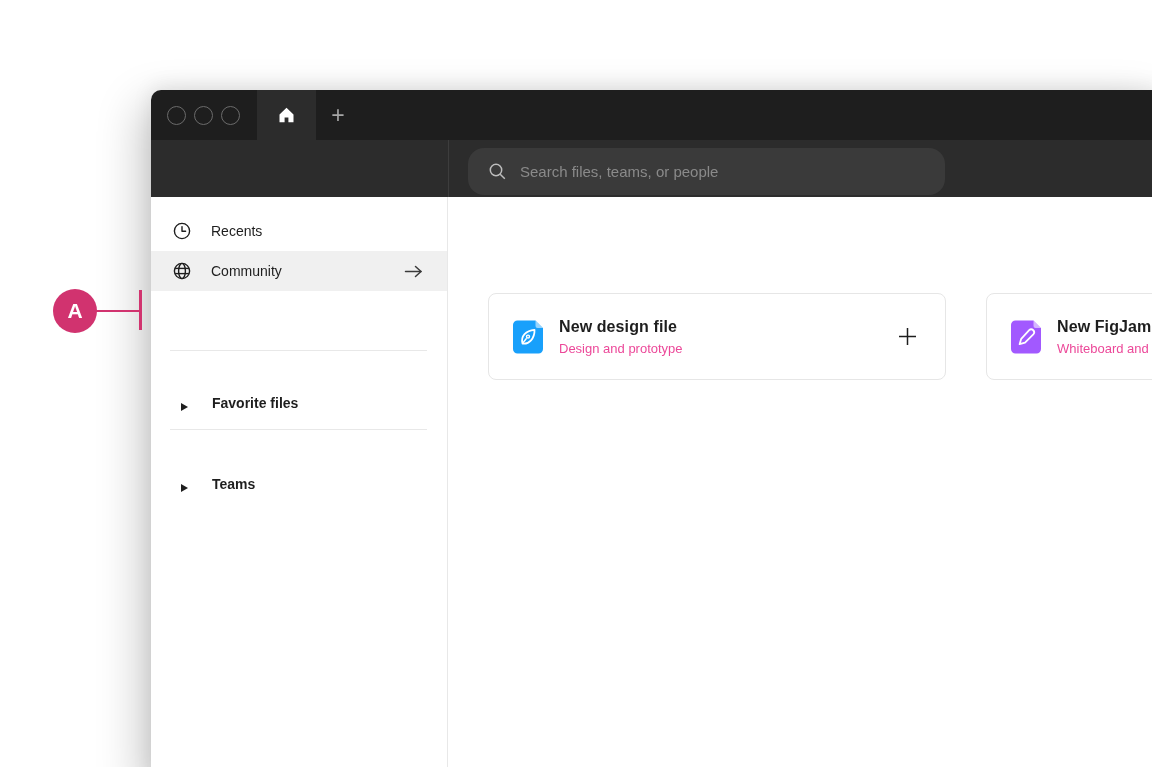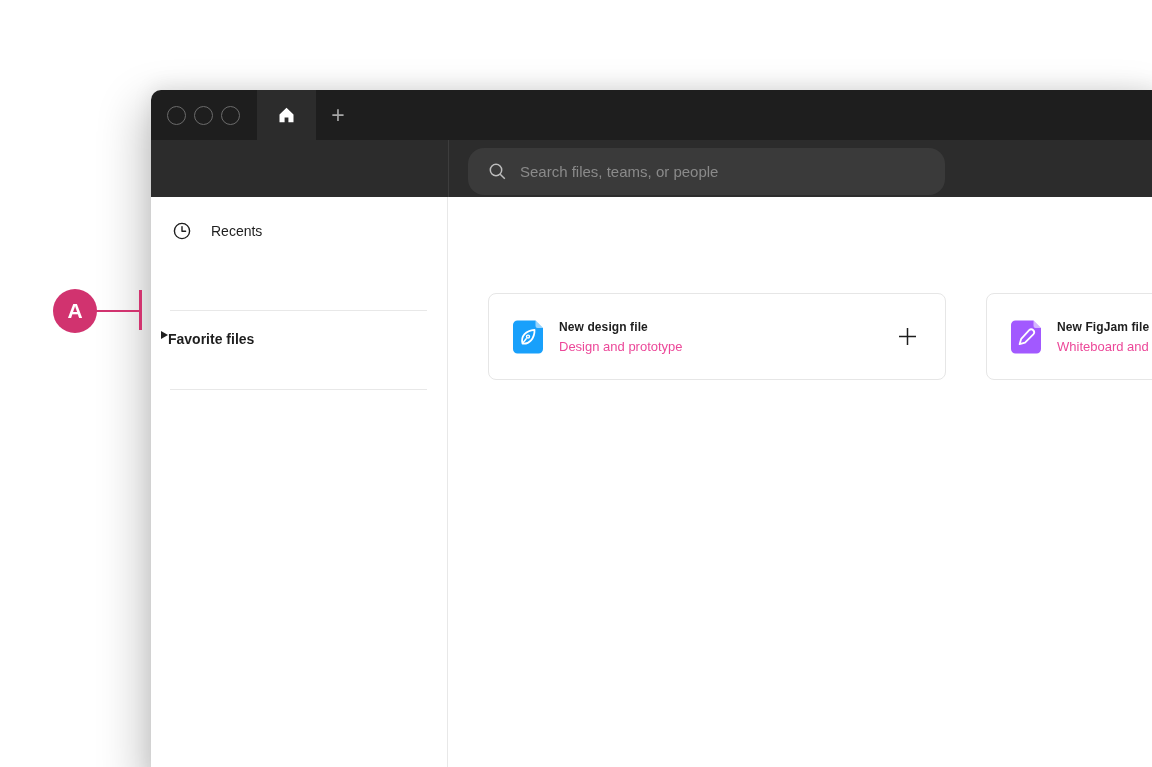--- a/index.html
+++ b/index.html
@@ -34,32 +34,32 @@
   
   .content { flex:1; display:flex; min-height:0; }
   .sidebar { width:297px; flex:0 0 auto; border-right:1px solid #e8e8e8; padding-top:14px; }
   .nav-item { height:40px; display:flex; align-items:center; padding-left:21px; gap:19px;
     font-size:14px; color:#1e1e1e; cursor:default;text-align:center; }
   .nav-item.active { background:#f0f0f0; }
   .nav-item .trailing { margin-left:auto; margin-right:23px; display:flex; align-items:center; }
   .side-divider { height:1px; background:#e8e8e8; margin:0 20px 0 19px; }
   .side-divider.first { margin-top:59px; }
   .side-divider.second { margin-top:18px; }
-  .section-row { height:40px; display:flex; align-items:flex-start; padding-left:10px; 
+  .section-row { height:40px; display:flex; align-items:flex-end; padding-left:30px; gap:24px;
     font-size:14px; font-weight:700; color:#1e1e1e; }
   .section-row.fav { margin-top:20px; }
   .section-row.teams { margin-top:22px; }
   .tri { width:0; height:0; border-left:7px solid #1e1e1e; border-top:4.5px solid transparent;
     border-bottom:4.5px solid transparent; }
 
   .main { flex:1; padding:96px 0 0 40px; display:flex; gap:40px; align-items:flex-start; flex-wrap:nowrap; }
   .card { width:458px; height:87px; flex:0 0 auto; background:#ffffff; border:1px solid #e6e6e6;
     border-radius:8px; display:flex; align-items:center; padding:0 26px 0 21px; }
   .card-text { margin-left:13px; display:flex; flex-direction:column; gap:5px; }
-  .card-title { font-size:12px; font-weight:700; color:#1e1e1e; letter-spacing:0.1px; }
+  .card-title { font-size:16px; font-weight:700; color:#1e1e1e; letter-spacing:0.1px; }
   .card-sub { font-size:13px; color:#ec4899; }
   .card-plus { margin-left:auto; display:flex; align-items:center; }
 
   
   .annotation-badge { position:absolute; left:53px; top:289px; width:44px; height:44px;
     border-radius:50%; display:flex; align-items:center; justify-content:center;
     color:#ffffff; font-size:21px; font-weight:700; z-index:10; }
   .annotation-line { position:absolute; left:96px; top:310px; width:44px; height:2px; z-index:10; }
   .annotation-cap { position:absolute; left:139px; top:290px; width:2.5px; height:40px; z-index:10; }
 </style>
@@ -109,30 +109,51 @@
         <span style="display:flex;">
           <svg width="20" height="20" viewBox="0 0 20 20" fill="none">
             <circle cx="10" cy="10" r="7.6" stroke="#1e1e1e" stroke-width="1.4"></circle>
             <polyline points="10,5.6 10,10.3 13.6,10.3" stroke="#1e1e1e" stroke-width="1.4" fill="none" stroke-linecap="round" stroke-linejoin="round"></polyline>
           </svg>
         </span>
         <span>Recents</span>
       </div>
 
 
+      <div class="nav-item active">
+        <span style="display:flex;">
+          <svg width="20" height="20" viewBox="0 0 20 20" fill="none" stroke="#1e1e1e" stroke-width="1.4">
+            <circle cx="10" cy="10" r="7.6"></circle>
+            <ellipse cx="10" cy="10" rx="3.4" ry="7.6"></ellipse>
+            <line x1="3.1" y1="7.4" x2="16.9" y2="7.4"></line>
+            <line x1="3.1" y1="12.6" x2="16.9" y2="12.6"></line>
+          </svg>
+        </span>
+        <span>Community</span>
+        <span class="trailing">
+          <svg width="21" height="15" viewBox="0 0 21 15" fill="none" stroke="#3a3a3a" stroke-width="1.5" stroke-linecap="round" stroke-linejoin="round">
+            <line x1="2.5" y1="7.5" x2="18" y2="7.5"></line>
+            <polyline points="12.5,2.5 18,7.5 12.5,12.5" fill="none"></polyline>
+          </svg>
+        </span>
+      </div>
 
       <div class="side-divider first"></div>
 
       <div class="section-row fav">
         <span class="tri"></span>
         <span>Favorite files</span>
       </div>
 
       <div class="side-divider second"></div>
 
+      <div class="section-row teams">
+        <span class="tri"></span>
+        <span>Teams</span>
+      </div>
     </div>
 
     <div class="main">
 
       <div class="card">
         <span style="display:flex;">
           <svg width="36" height="38" viewBox="0 0 36 38">
             <path d="M3 7 a4.5 4.5 0 0 1 4.5-4.5 H25.5 L33 10 V31 a4.5 4.5 0 0 1 -4.5 4.5 H7.5 A4.5 4.5 0 0 1 3 31 Z" fill="#18a0fb"></path>
             <path d="M25.5 2.5 L33 10 H27.5 a2 2 0 0 1 -2-2 Z" fill="rgba(255,255,255,0.55)"></path>
             <path d="M12.5 25.5 C10.5 18 16 12.5 24.5 11.8 C24.8 20.5 19 26.5 12.5 25.5 Z" fill="none" stroke="#ffffff" stroke-width="1.8" stroke-linejoin="round"></path>

